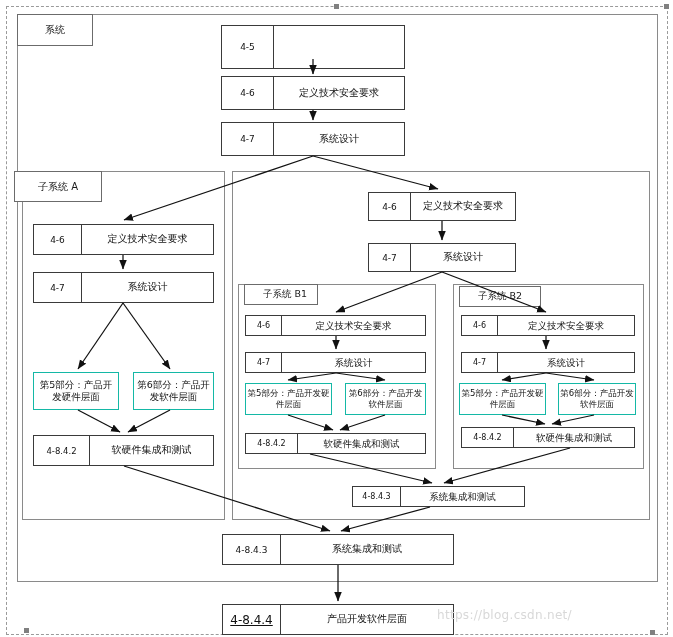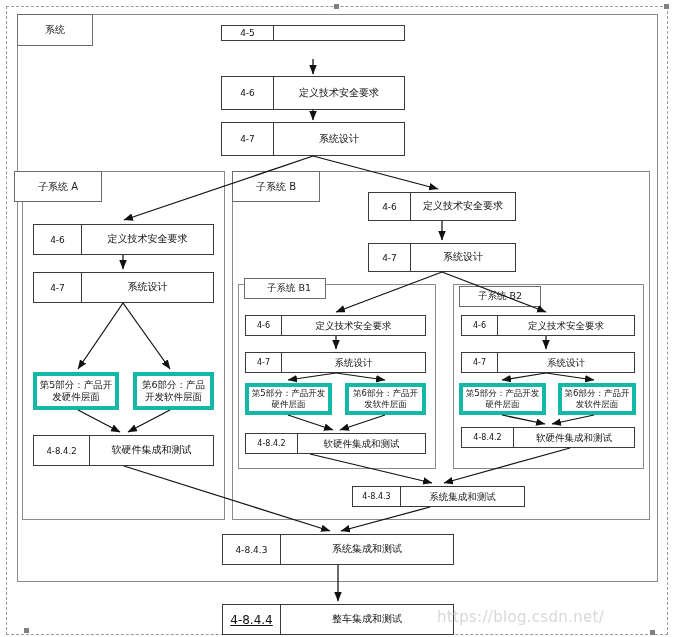--- a/index.html
+++ b/index.html
@@ -8,25 +8,25 @@
   .dashed-frame{position:absolute;border:1px dashed #9a9a9a;box-sizing:border-box;}
   .handle{position:absolute;width:5px;height:5px;background:#808080;}
   .container{position:absolute;border:1px solid #8a8a8a;box-sizing:border-box;background:transparent;}
   .label-box{position:absolute;border:1px solid #6b6b6b;box-sizing:border-box;background:#fff;
              display:flex;align-items:center;justify-content:center;font-size:10px;color:#1a1a1a;}
   .pbox{position:absolute;border:1px solid #3a3a3a;box-sizing:border-box;background:#fff;display:flex;}
   .pbox .num{border-right:1px solid #3a3a3a;box-sizing:border-box;display:flex;align-items:center;
              justify-content:center;font-size:9px;color:#111;white-space:nowrap;}
   .pbox .txt{flex:1;display:flex;align-items:center;justify-content:center;font-size:10px;color:#111;
              text-align:center;line-height:1.25;padding:0 2px;}
-  .plain{position:absolute;border:4px solid #14b8a6;box-sizing:border-box;background:#fff;
+  .plain{position:absolute;border:1px solid #14b8a6;box-sizing:border-box;background:#fff;
          display:flex;align-items:center;justify-content:center;text-align:center;
          font-size:9.5px;color:#111;line-height:1.3;padding:0 1px;}
   svg.arrows{position:absolute;left:0;top:0;width:673px;height:637px;overflow:visible;pointer-events:none;}
-  .wm{position:absolute;font-size:15px;color:#d8d8d8;letter-spacing:.3px;white-space:nowrap;}
+  .wm{position:absolute;font-size:12px;color:#d8d8d8;letter-spacing:.3px;white-space:nowrap;}
   .wm2{position:absolute;font-weight:bold;font-size:21px;white-space:nowrap;}
   .wm2 .o{color:#f05a22;}
   .wm2 .k{color:#222;}
 </style>
 </head>
 <body>
 
 <div id="canvas">
 
   <div class="dashed-frame" style="left:6px;top:6px;width:662px;height:629px;"></div>
@@ -35,29 +35,28 @@
   <div class="handle" style="left:24px;top:628px;"></div>
   <div class="handle" style="left:650px;top:630px;"></div>
 
   <div class="container" style="left:17px;top:14px;width:641px;height:568px;"></div>
   <div class="label-box" style="left:17px;top:14px;width:76px;height:32px;">系统</div>
 
   <div class="container" style="left:22px;top:171px;width:203px;height:349px;"></div>
   <div class="label-box" style="left:14px;top:171px;width:88px;height:31px;">子系统 A</div>
 
   <div class="container" style="left:232px;top:171px;width:418px;height:349px;"></div>
-  <div class="label-box" style="left:232px;top:171px;width:88px;height:31px;">子系统 B</div>
 
   <div class="container" style="left:238px;top:284px;width:198px;height:185px;"></div>
-  <div class="label-box" style="left:244px;top:278px;width:82px;height:21px;font-size:9.5px;padding-left:8px;">子系统 B1</div>
+  <div class="label-box" style="left:244px;top:284px;width:74px;height:21px;font-size:9.5px;padding-left:8px;">子系统 B1</div>
 
   <div class="container" style="left:453px;top:284px;width:191px;height:185px;"></div>
   <div class="label-box" style="left:459px;top:286px;width:82px;height:21px;font-size:9.5px;">子系统 B2</div>
 
-  <div class="pbox" style="left:221px;top:25px;width:184px;height:16px;">
+  <div class="pbox" style="left:221px;top:25px;width:184px;height:44px;">
     <div class="num" style="width:52px;">4-5</div>
   </div>
 
   <div class="pbox" style="left:221px;top:76px;width:184px;height:34px;">
     <div class="num" style="width:52px;">4-6</div>
     <div class="txt">定义技术安全要求</div>
   </div>
 
   <div class="pbox" style="left:221px;top:122px;width:184px;height:34px;">
     <div class="num" style="width:52px;">4-7</div>
@@ -136,21 +135,21 @@
     <div class="txt" style="font-size:9.5px;">软硬件集成和测试</div>
   </div>
 
   <div class="pbox" style="left:222px;top:534px;width:232px;height:31px;">
     <div class="num" style="width:58px;font-size:9px;">4-8.4.3</div>
     <div class="txt">系统集成和测试</div>
   </div>
 
   <div class="pbox" style="left:222px;top:604px;width:232px;height:31px;">
     <div class="num" style="width:58px;font-size:12px;text-decoration:underline;">4-8.4.4</div>
-    <div class="txt">整车集成和测试</div>
+    <div class="txt">产品开发软件层面</div>
   </div>
 
   <svg class="arrows" viewBox="0 0 673 637">
     <defs>
       <marker id="ah" markerWidth="9" markerHeight="9" refX="7.2" refY="3" orient="auto">
         <path d="M0,0 L7.5,3 L0,6 z" fill="#111"></path>
       </marker>
     </defs>
     <g stroke="#111" stroke-width="1.25" fill="none" marker-end="url(#ah)">
 

